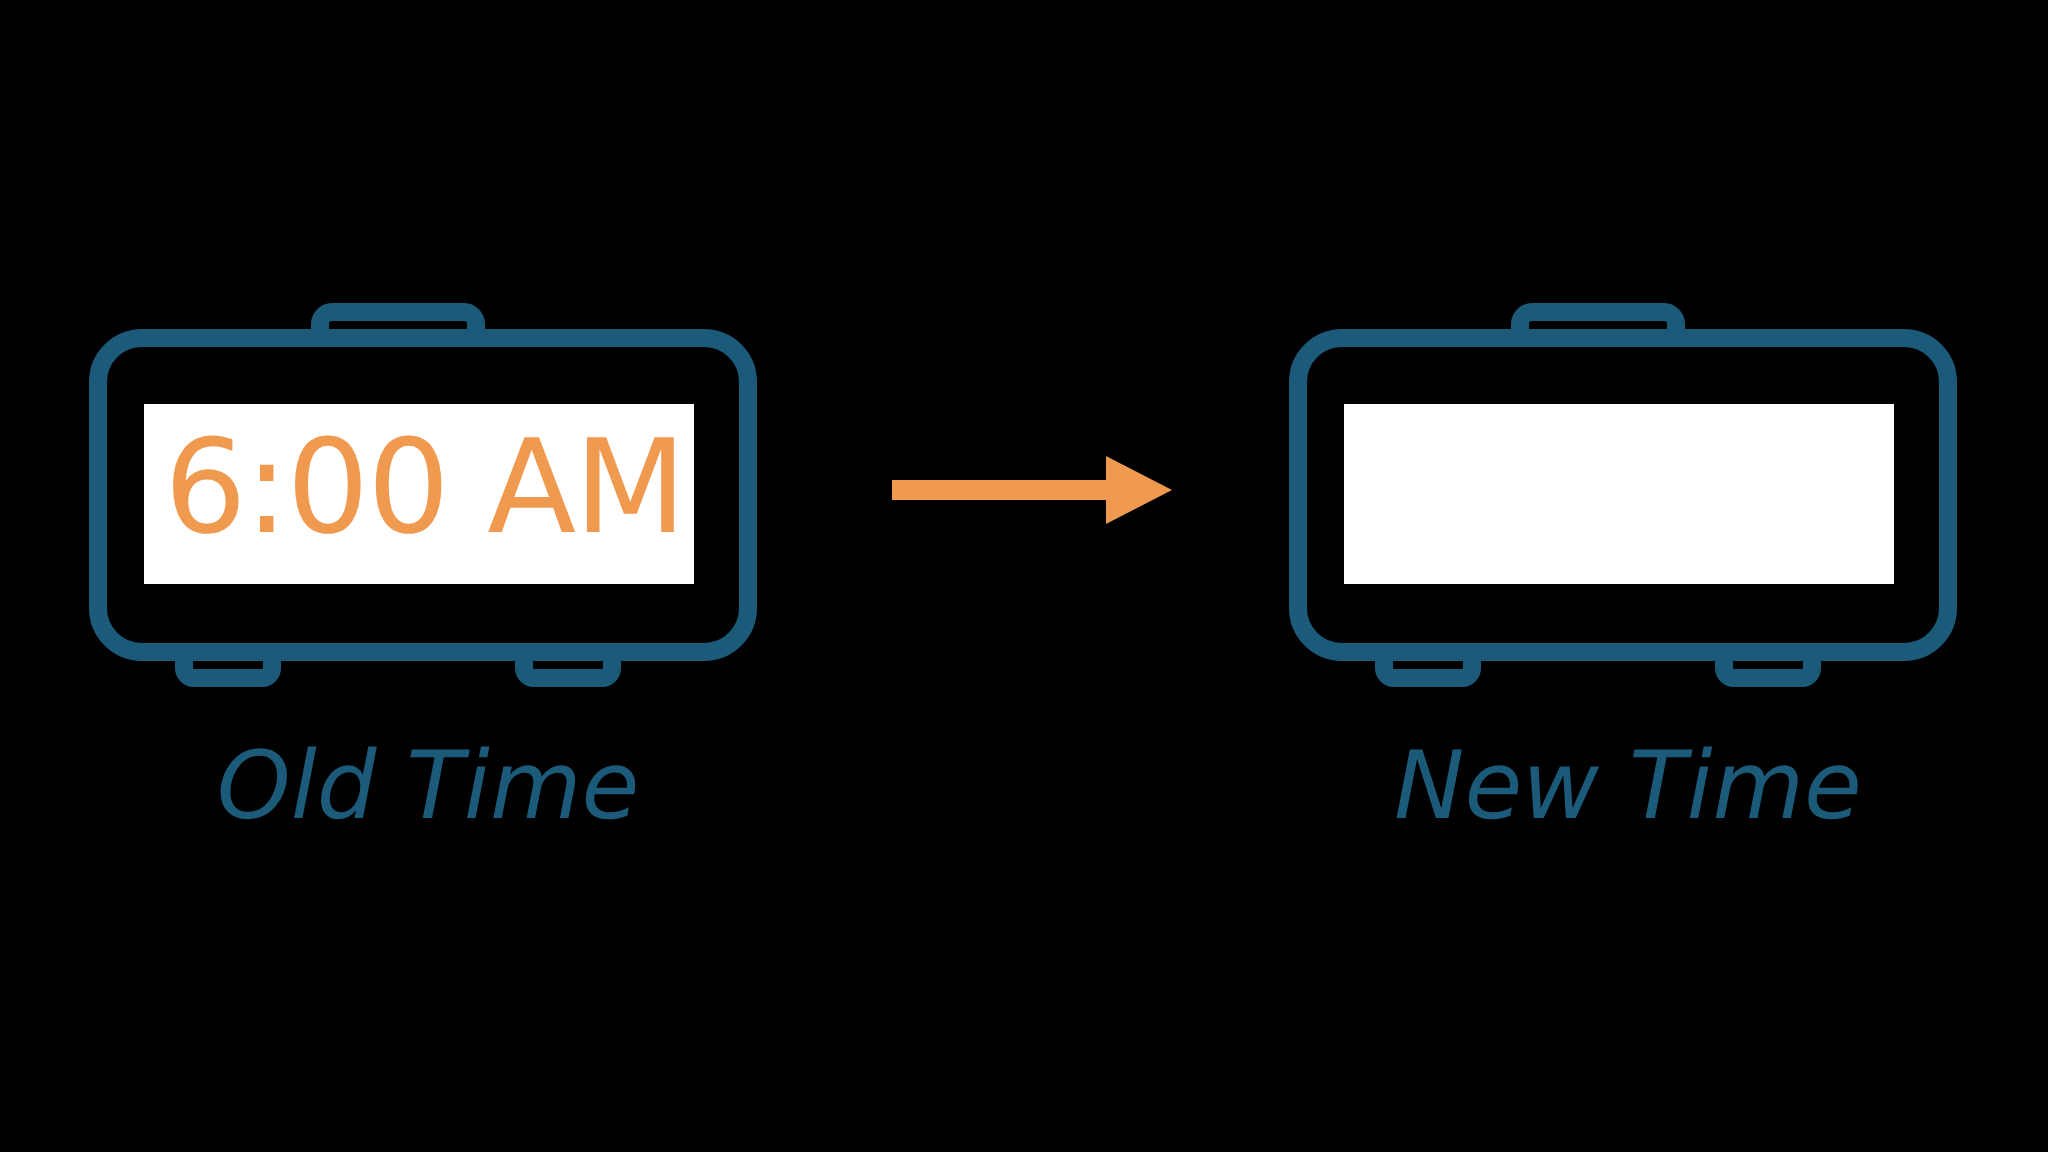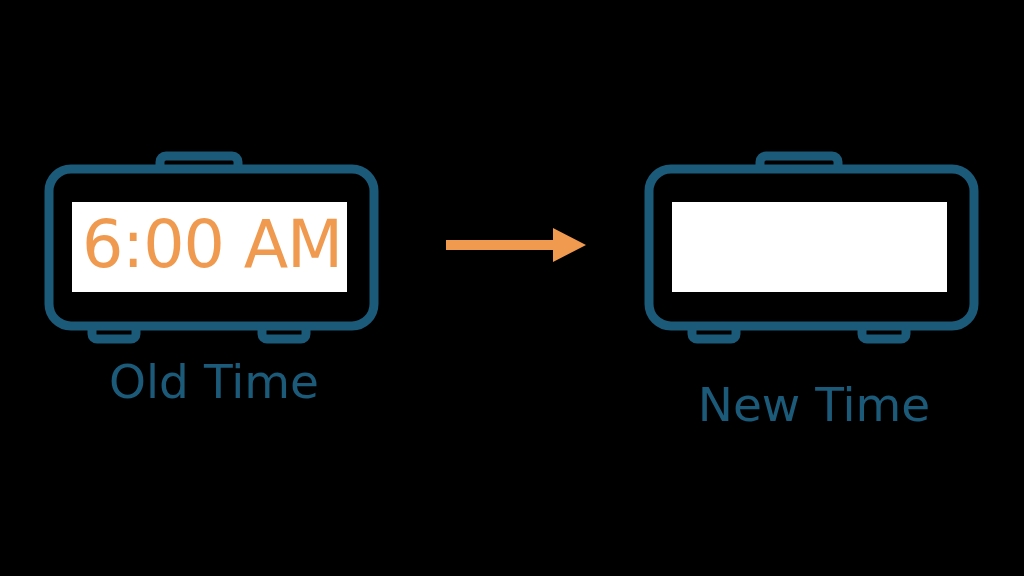--- a/index.html
+++ b/index.html
@@ -59,32 +59,33 @@
     line-height: 1;
     font-weight: 400;
     color: #F09A50;
     letter-spacing: -1px;
     white-space: nowrap;
   }
 
   
   .caption {
     position: absolute;
-    top: 356px;
+    top: 368px;
     width: 340px;
     text-align: center;
     font-family: "DejaVu Sans", sans-serif;
     font-size: 47px;
     line-height: 1.1;
     font-weight: 400;
     color: #1C5A79;
     letter-spacing: 0px;
+    font-style: italic;
   }
   .caption.left  { left: 44px; }
-  .caption.right { left: 644px; margin-top: 23px; }
+  .caption.right { left: 644px; }
 
   
   .arrow {
     position: absolute;
     left: 440px;
     top: 222px;
     width: 152px;
     height: 46px;
   }
   .arrow svg {

